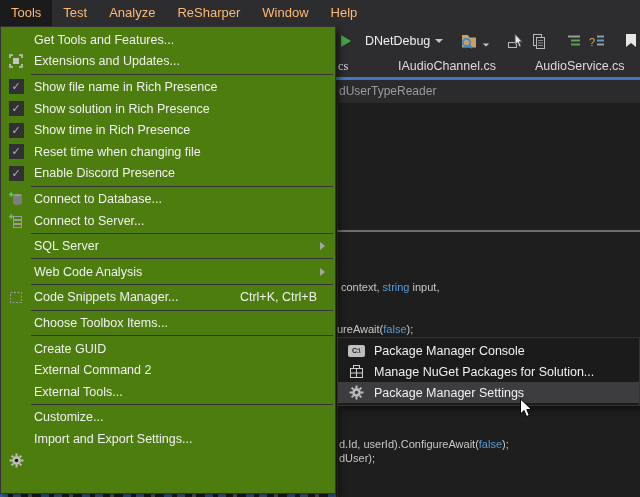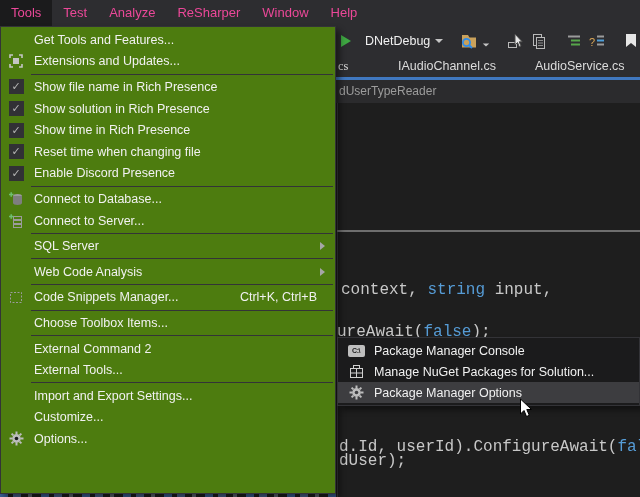--- a/index.html
+++ b/index.html
@@ -1,38 +1,38 @@
 <!DOCTYPE html>
 <html><head>
 <meta charset="utf-8">
 <style>
   html,body{margin:0;padding:0;background:#1E1E1E;}
   #screen{position:relative;width:640px;height:497px;overflow:hidden;background:#1E1E1E;
           font-family:"Liberation Sans",sans-serif;color:#F1F1F1;-webkit-font-smoothing:antialiased;}
   
   #menubar{position:absolute;left:0;top:0;width:640px;height:26px;background:#2D2D30;display:flex;align-items:stretch;}
-  .mb-item{padding:0 11px;line-height:26px;font-size:13px;color:#ec4899;}
+  .mb-item{padding:0 11px;line-height:26px;font-size:13px;color:#fdba74;}
   .mb-item.active{background:#1B1B1C;}
   
   #toolbar{position:absolute;left:0;top:26px;width:640px;height:30px;background:#2D2D30;display:flex;align-items:center;}
   #toolbar .pad{width:340px;flex:0 0 340px;}
   .tb{display:flex;align-items:center;margin-right:7px;}
   .tb-sep{width:1px;height:18px;background:#3F3F46;margin:0 6px;}
   .tb-dotsep{width:2px;height:18px;margin:0 5px;background:repeating-linear-gradient(#5A5A5E 0 2px,transparent 2px 4px);}
   .run-label{font-size:12.5px;color:#F1F1F1;margin:0 5px 0 6px;}
   .caret{width:0;height:0;border-left:4px solid transparent;border-right:4px solid transparent;border-top:4px solid #C5C5C5;}
   
   #tabstrip{position:absolute;left:0;top:56px;width:640px;height:21px;background:#2D2D30;}
   .tab-label{position:absolute;top:0;height:21px;line-height:21px;font-size:12.5px;color:#DCDCDC;}
   #tab-underline{position:absolute;left:0;top:77px;width:640px;height:3px;}
   
   #navbar{position:absolute;left:0;top:80px;width:640px;height:23px;background:#2B2B2D;}
   #navbar .nav-text{position:absolute;left:339px;top:0;height:23px;line-height:23px;font-size:12px;color:#9C9C9C;}
   
-  .code-line{position:absolute;font-family:Liberation Mono, monospace;font-size:16px;white-space:pre;color:#C8C8C8;}
+  .code-line{position:absolute;font-family:Liberation Sans, sans-serif;font-size:11px;white-space:pre;color:#C8C8C8;}
   .kw{color:#569CD6;}
   #indent-guide{position:absolute;left:337px;top:103px;width:1px;height:394px;background:#3A3A3D;}
   #split-line{position:absolute;left:337px;top:230px;width:303px;height:2px;background:#6E6E6E;}
   #bottom-dashes{position:absolute;left:0;top:493px;width:336px;height:4px;
     background:repeating-linear-gradient(90deg,#3A5F94 0 8px,#1E1E1E 8px 13px,#49618B 13px 21px,#1E1E1E 21px 28px,#5E6670 28px 32px,#1E1E1E 32px 41px);}
   
   #tools-menu{position:absolute;left:0;top:26px;width:336px;height:468px;background:#4d7c0f;
     border:1px solid #333337;box-sizing:border-box;padding-top:2px;box-shadow:4px 4px 6px rgba(0,0,0,.45);}
   .mi{height:21.6px;display:flex;align-items:center;padding-right:8px;position:relative;}
   .mi.hl{background:#3D3D40;}
@@ -250,54 +250,57 @@
 
     <div class="mi">
       <span class="ic"></span>
         <span class="lbl">Choose Toolbox Items...</span>
     </div>
     <div class="msep"></div>
 
 
     <div class="mi">
       <span class="ic"></span>
+        <span class="lbl">Create GUID</span>
+    </div>
+    <div class="mi">
+      <span class="ic"></span>
         <span class="lbl">External Command 2</span>
     </div>
     <div class="mi">
       <span class="ic"></span>
         <span class="lbl">External Tools...</span>
     </div>
     <div class="msep"></div>
 
     <div class="mi">
       <span class="ic"></span>
+        <span class="lbl">Customize...</span>
+    </div>
+    <div class="mi">
+      <span class="ic"></span>
         <span class="lbl">Import and Export Settings...</span>
-    </div>
-    <div class="mi">
-      <span class="ic"></span>
-        <span class="lbl">Customize...</span>
     </div>
     <div class="mi">
       <span class="ic">
         <svg width="15" height="15">
             <circle cx="7.5" cy="7.5" r="4.4" fill="#BDBDBD"></circle>
             <circle cx="7.5" cy="7.5" r="1.8" fill="#1B1B1C"></circle>
             <g stroke="#BDBDBD" stroke-width="2">
               <line x1="7.5" y1="0.5" x2="7.5" y2="3"></line>
               <line x1="7.5" y1="12" x2="7.5" y2="14.5"></line>
               <line x1="0.5" y1="7.5" x2="3" y2="7.5"></line>
               <line x1="12" y1="7.5" x2="14.5" y2="7.5"></line>
               <line x1="2.6" y1="2.6" x2="4.4" y2="4.4"></line>
               <line x1="10.6" y1="10.6" x2="12.4" y2="12.4"></line>
               <line x1="2.6" y1="12.4" x2="4.4" y2="10.6"></line>
               <line x1="10.6" y1="4.4" x2="12.4" y2="2.6"></line>
             </g>
           </svg>
       </span>
-      <span class="lbl">Options...</span>
     </div>
   </div>
 
   <div id="nuget-submenu">
     <div class="smi">
       <span class="ic">
           <span class="console-chip">C:\</span>
         </span>
       <span class="lbl">Package Manager Console</span>
     </div>
@@ -322,21 +325,21 @@
               <line x1="7.5" y1="12" x2="7.5" y2="14.5"></line>
               <line x1="0.5" y1="7.5" x2="3" y2="7.5"></line>
               <line x1="12" y1="7.5" x2="14.5" y2="7.5"></line>
               <line x1="2.6" y1="2.6" x2="4.4" y2="4.4"></line>
               <line x1="10.6" y1="10.6" x2="12.4" y2="12.4"></line>
               <line x1="2.6" y1="12.4" x2="4.4" y2="10.6"></line>
               <line x1="10.6" y1="4.4" x2="12.4" y2="2.6"></line>
             </g>
           </svg>
       </span>
-      <span class="lbl">Package Manager Options</span>
+      <span class="lbl">Package Manager Settings</span>
     </div>
   </div>
 
   <svg id="cursor" width="15" height="21">
     <polygon points="1.5,1 1.5,16 5,12.5 7.5,18.5 10.3,17.3 7.8,11.5 12.5,11.5" fill="#FFFFFF" stroke="#000000" stroke-width="1"></polygon>
   </svg>
 
 </div>
 
 </body></html>

